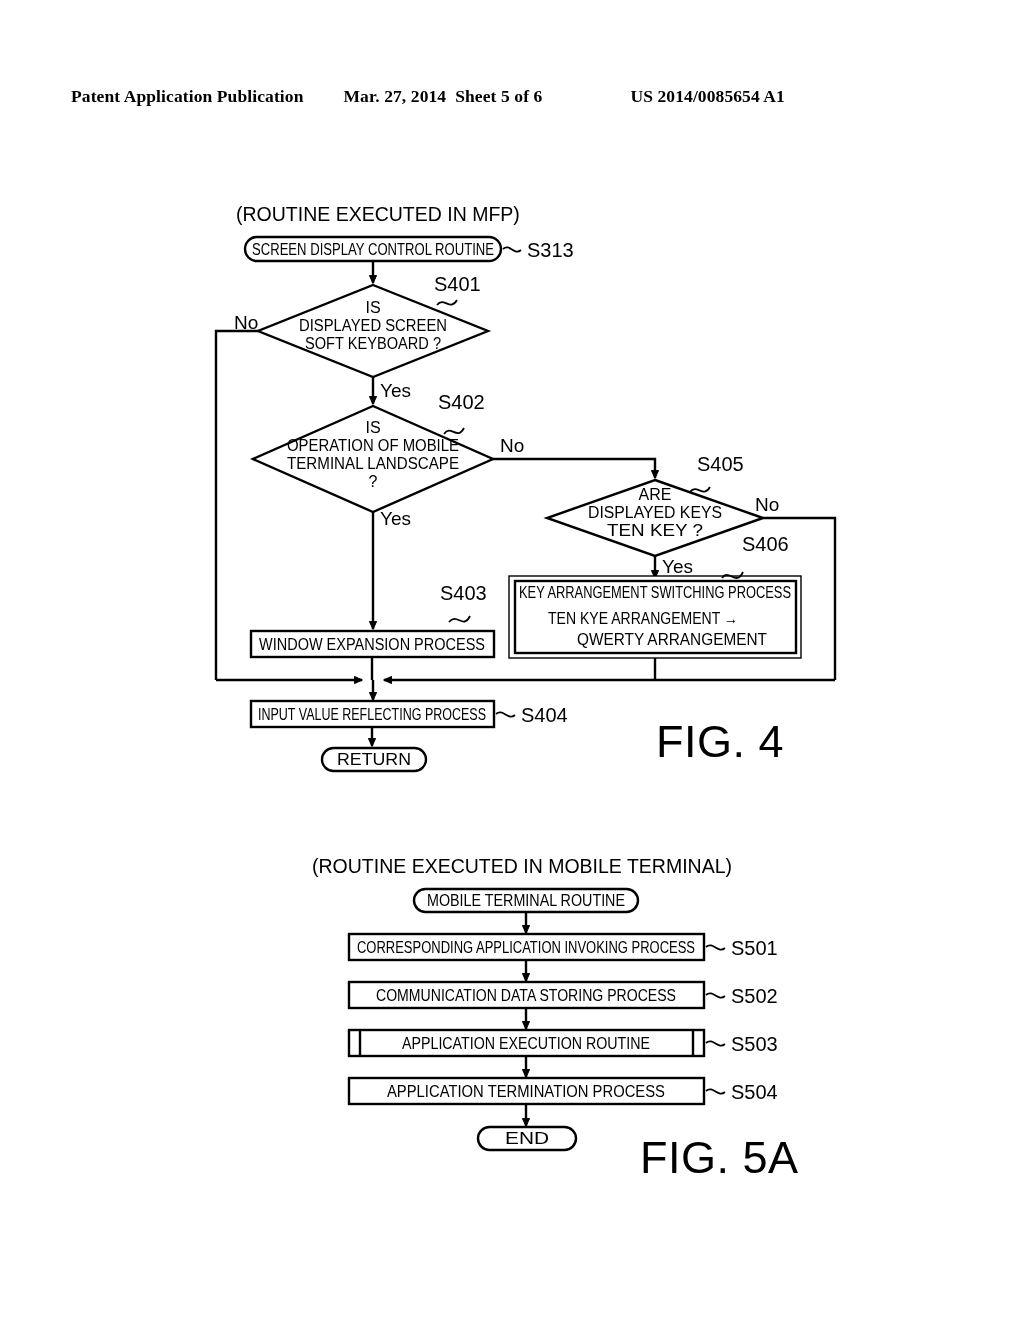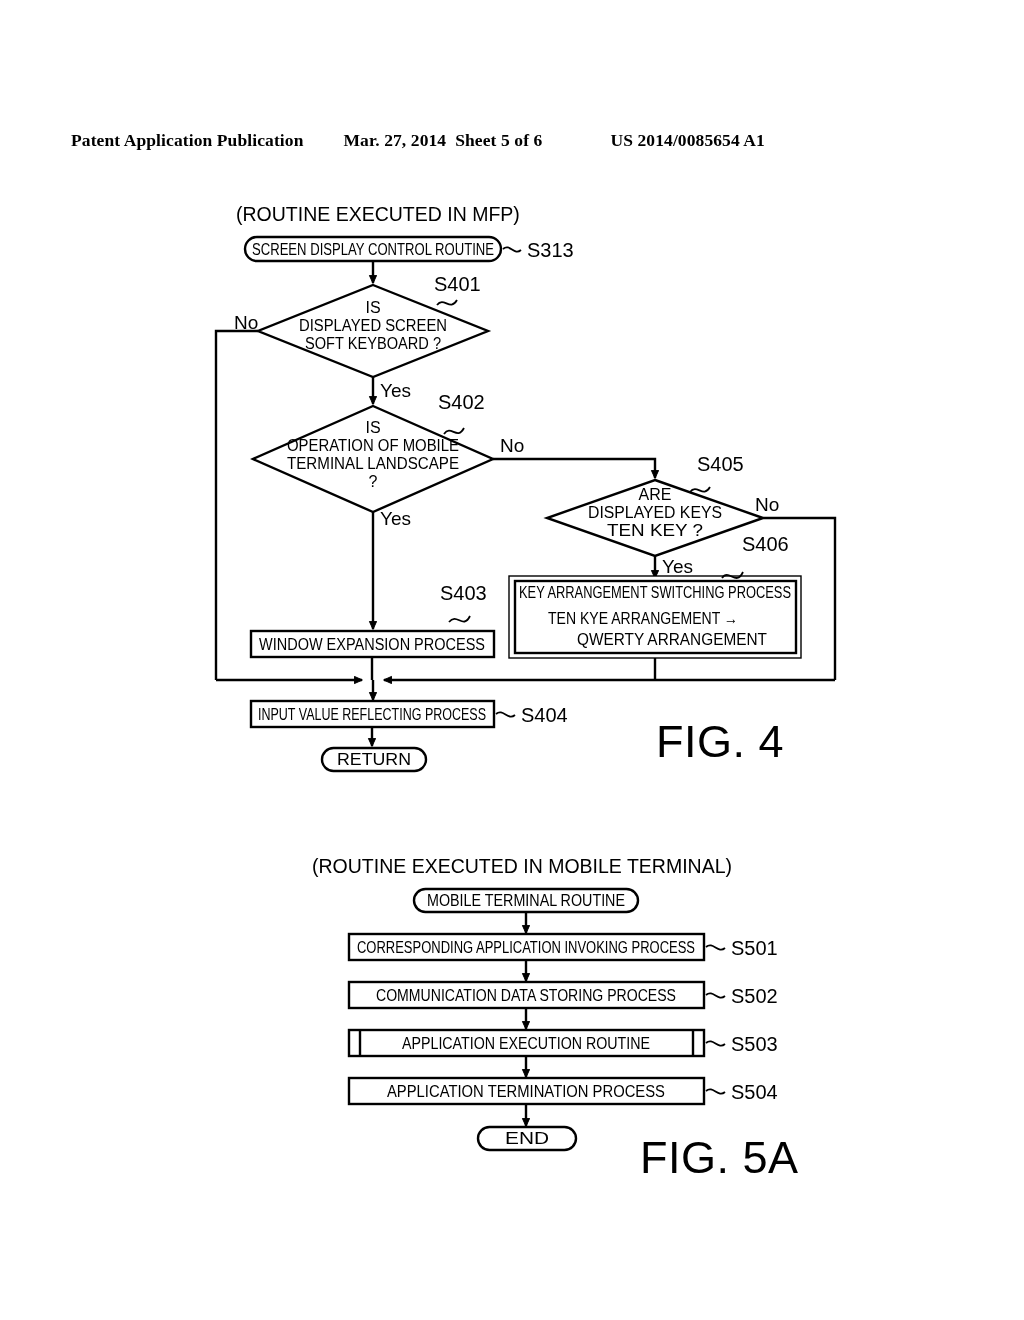--- a/index.html
+++ b/index.html
@@ -18,23 +18,23 @@
   }
   .header .hdr-row{
     display:flex;align-items:baseline;
     font-family:"Liberation Serif", serif;
     font-weight:bold;
     font-size:17.5px;
     letter-spacing:0.1px;
     padding-left:71px;
   }
   .hdr-pub{white-space:nowrap;}
-  .hdr-date{white-space:nowrap;margin-left:40px;margin-top:44px;}
+  .hdr-date{white-space:nowrap;margin-left:40px;}
   .hdr-sheet{white-space:nowrap;margin-left:9px;text-align:center;}
-  .hdr-num{white-space:nowrap;margin-left:68px;}
+  .hdr-num{white-space:nowrap;margin-left:88px;}
 
   
   .figure{position:absolute;left:0;top:0;width:1024px;height:1081px;}
   svg{display:block;}
 
   text{font-family:"Liberation Sans", sans-serif;fill:#000;}
   .flowtext{
     font-size:16px;
     font-stretch:condensed;
   }

